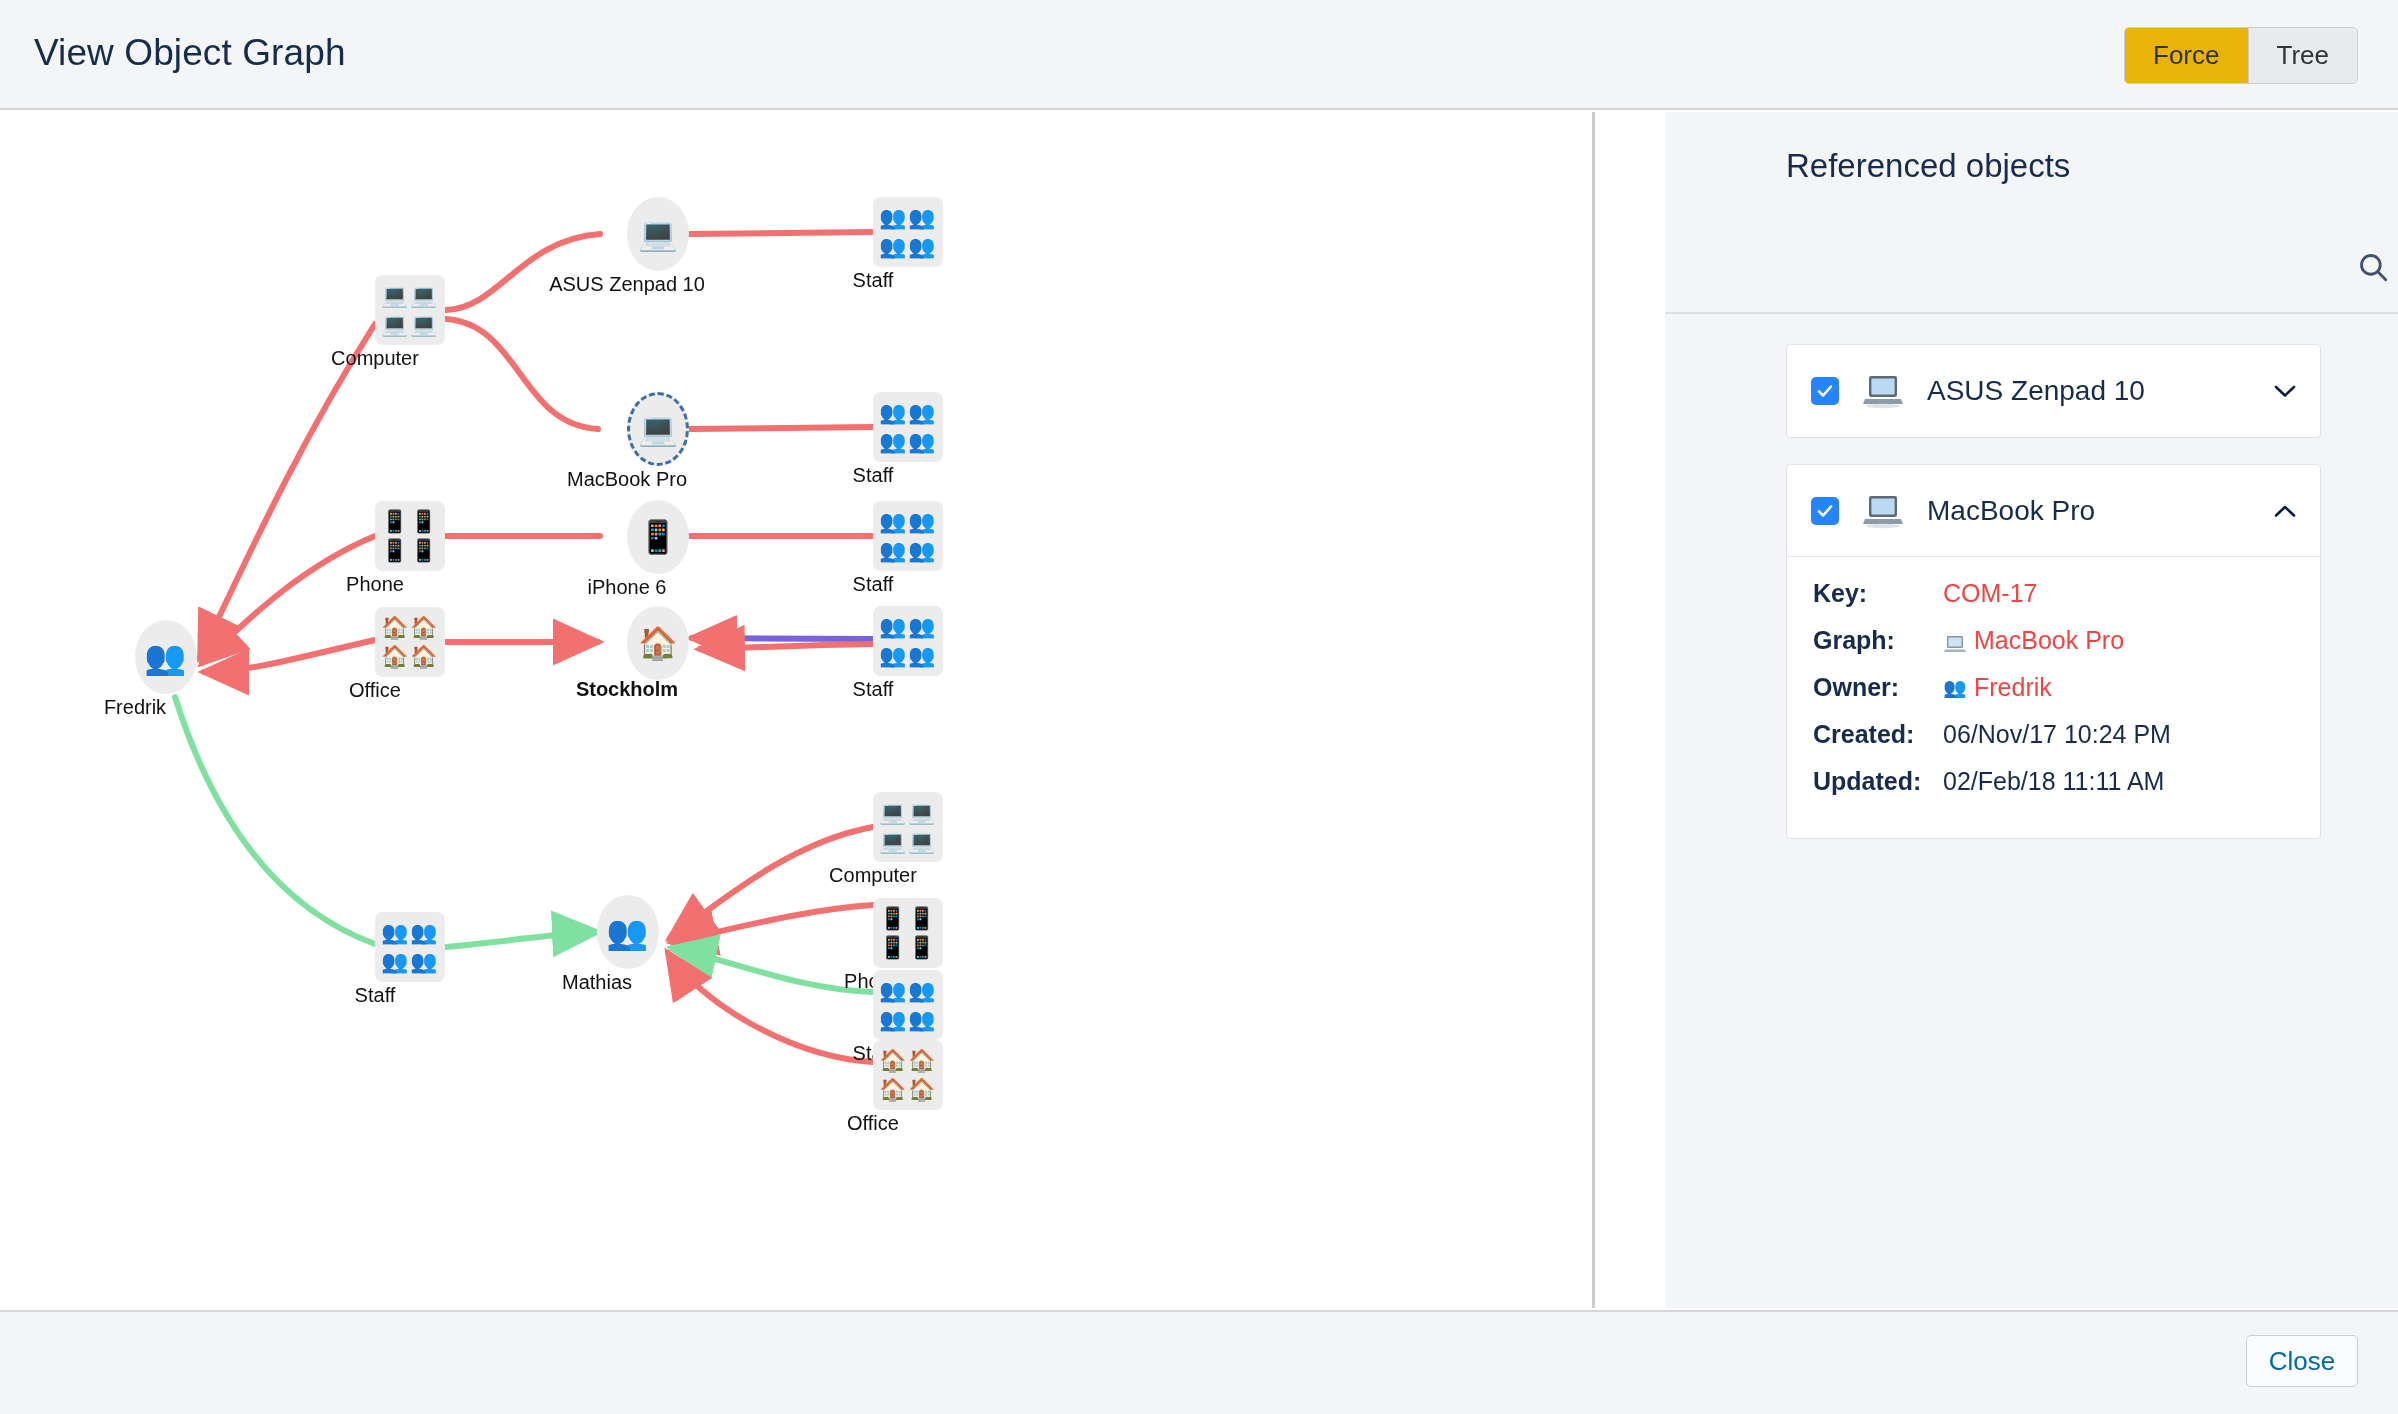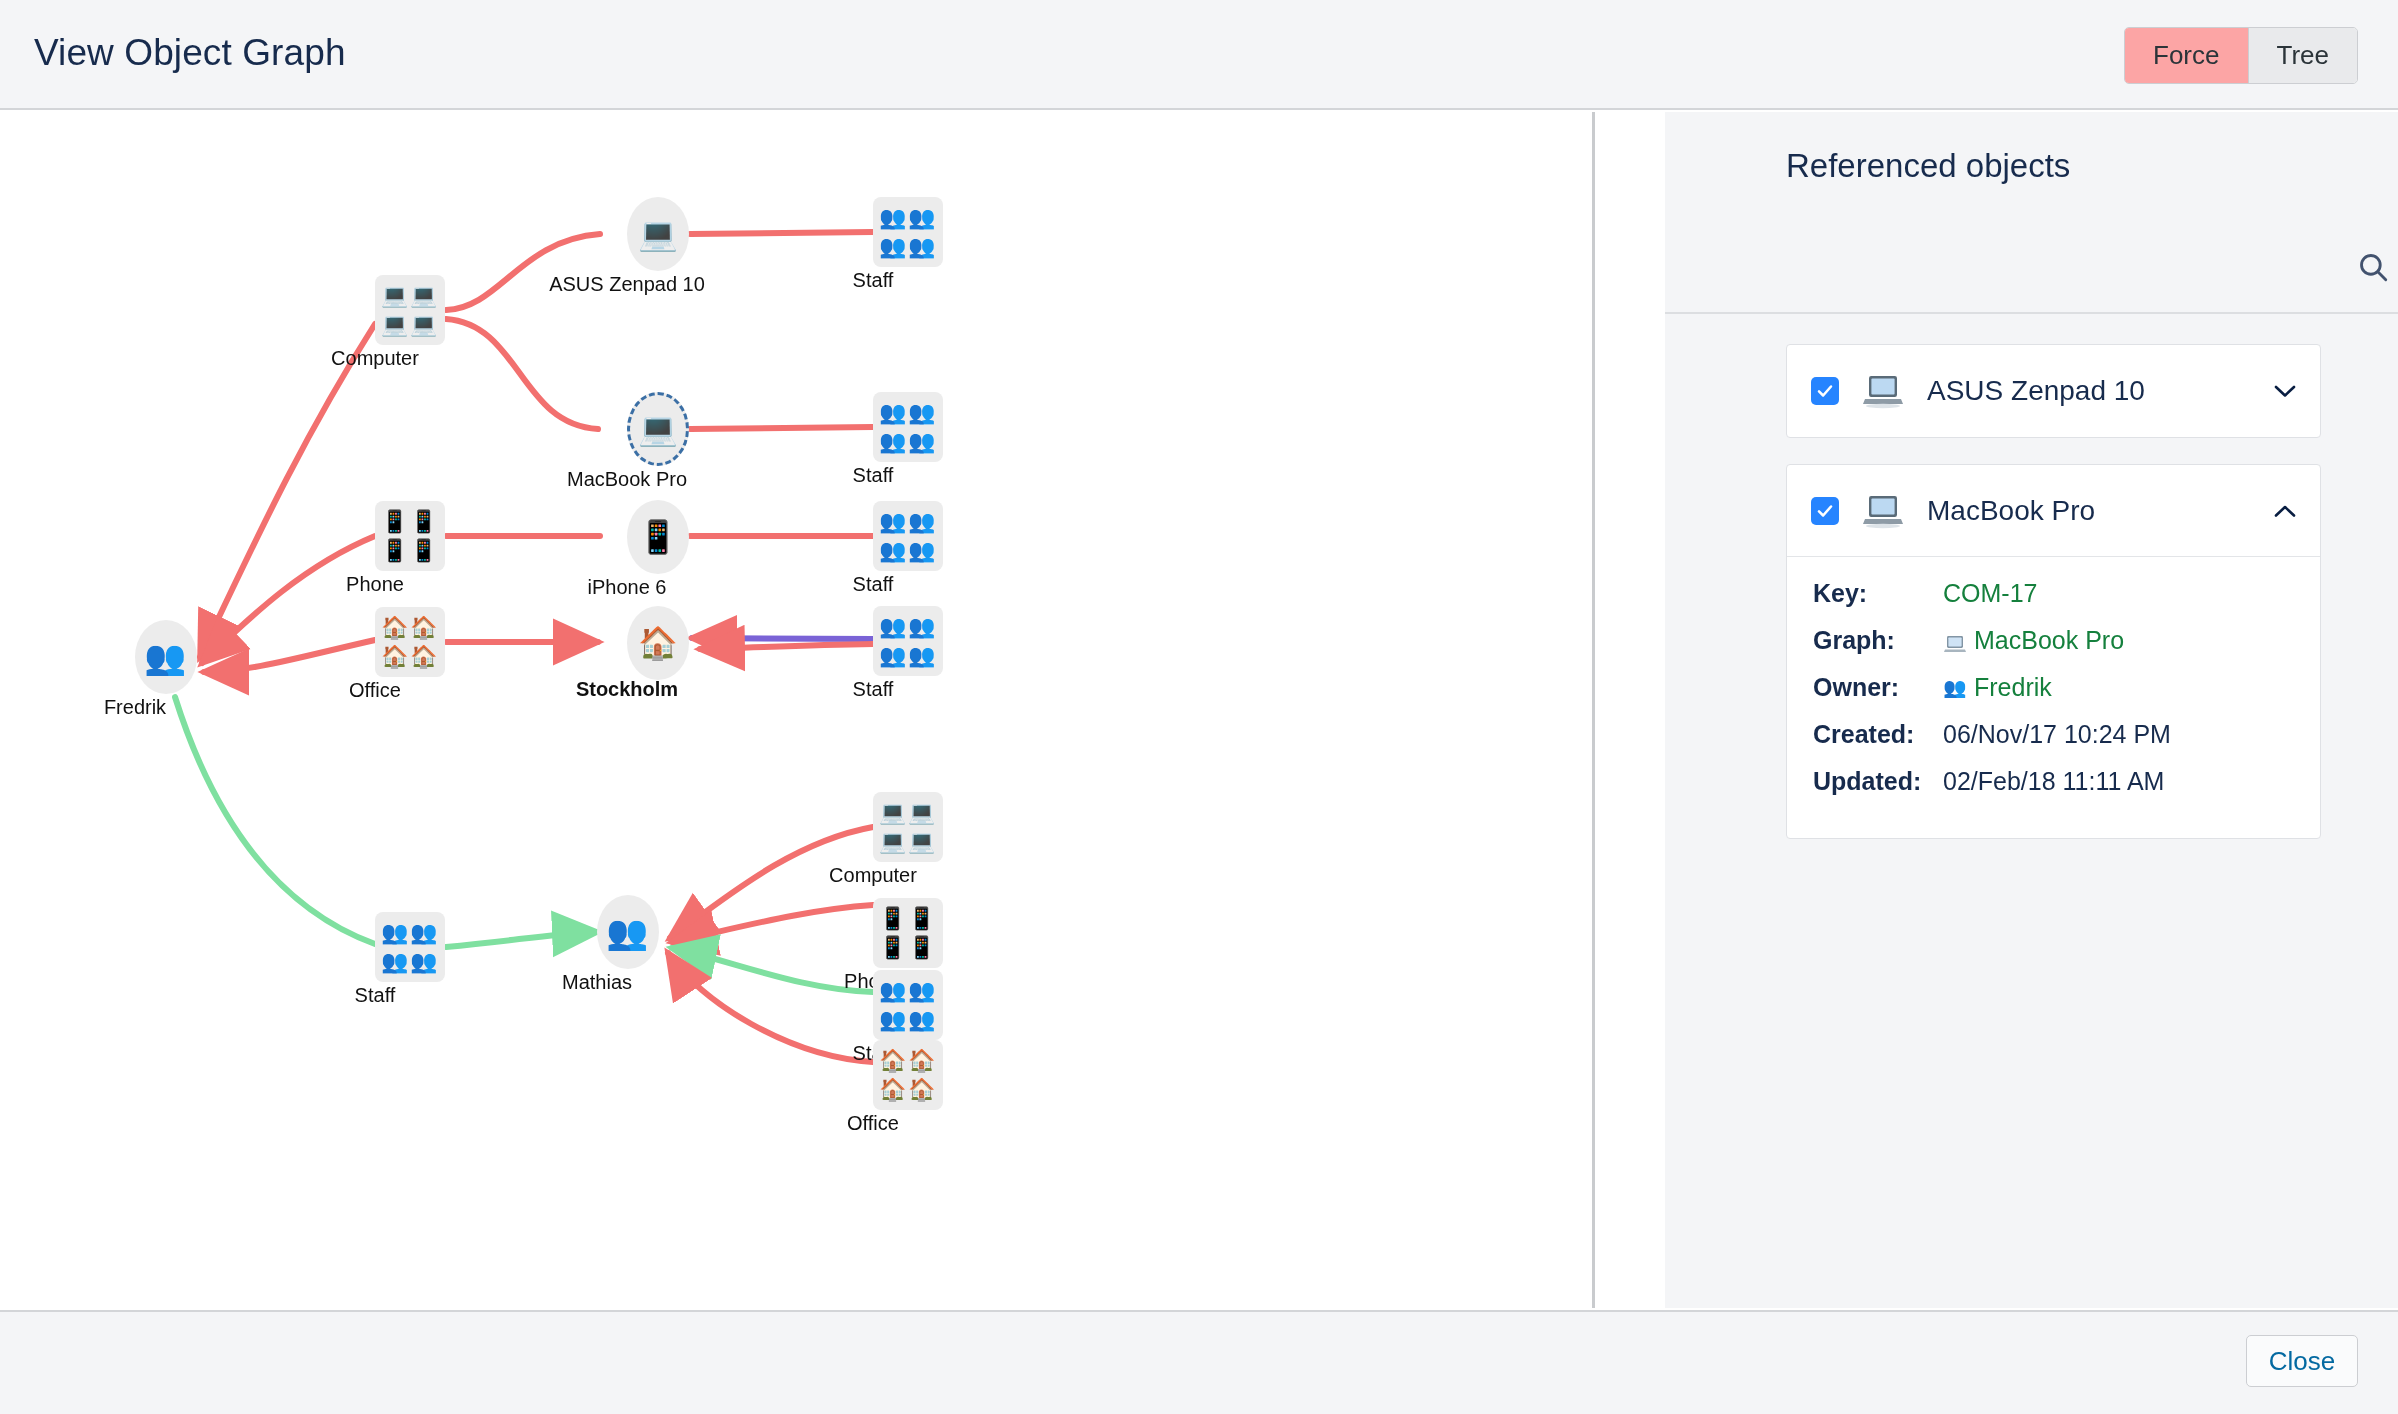--- a/index.html
+++ b/index.html
@@ -37,21 +37,21 @@
     overflow: hidden;
     background: #fafbfc;
     height: 57px;
   }
   .toggle-btn {
     display: flex; align-items: center; justify-content: center;
     height: 55px;
     padding: 0 28px;
     font-size: 26px;
     color: #2b3439;
-    background: #fca5a5;
+    background: #eab308;
     cursor: pointer;
     user-select: none;
     white-space: nowrap;
   }
   .toggle-btn.sep { border-left: 1px solid #ccced2; }
   .toggle-btn.active {
     background: #e9eaec;
   }
 
   
@@ -165,21 +165,21 @@
     font-size: 25px; font-weight: bold;
     color: #172b4d;
     white-space: nowrap;
   }
   .detail-val {
     font-size: 25px;
     color: #172b4d;
     white-space: nowrap;
     display: flex; align-items: center; gap: 7px;
   }
-  .detail-val.link { color: #15803d; cursor: pointer; }
+  .detail-val.link { color: #ef4444; cursor: pointer; }
   .mini-ico { display: inline-block; width: 24px; height: 20px; }
 
   
   #footer {
     position: absolute; left: 0; top: 1310px;
     width: 2398px; height: 104px;
     background: #f4f5f7;
     border-top: 2px solid #d3d5d8;
   }
   #close-button {

